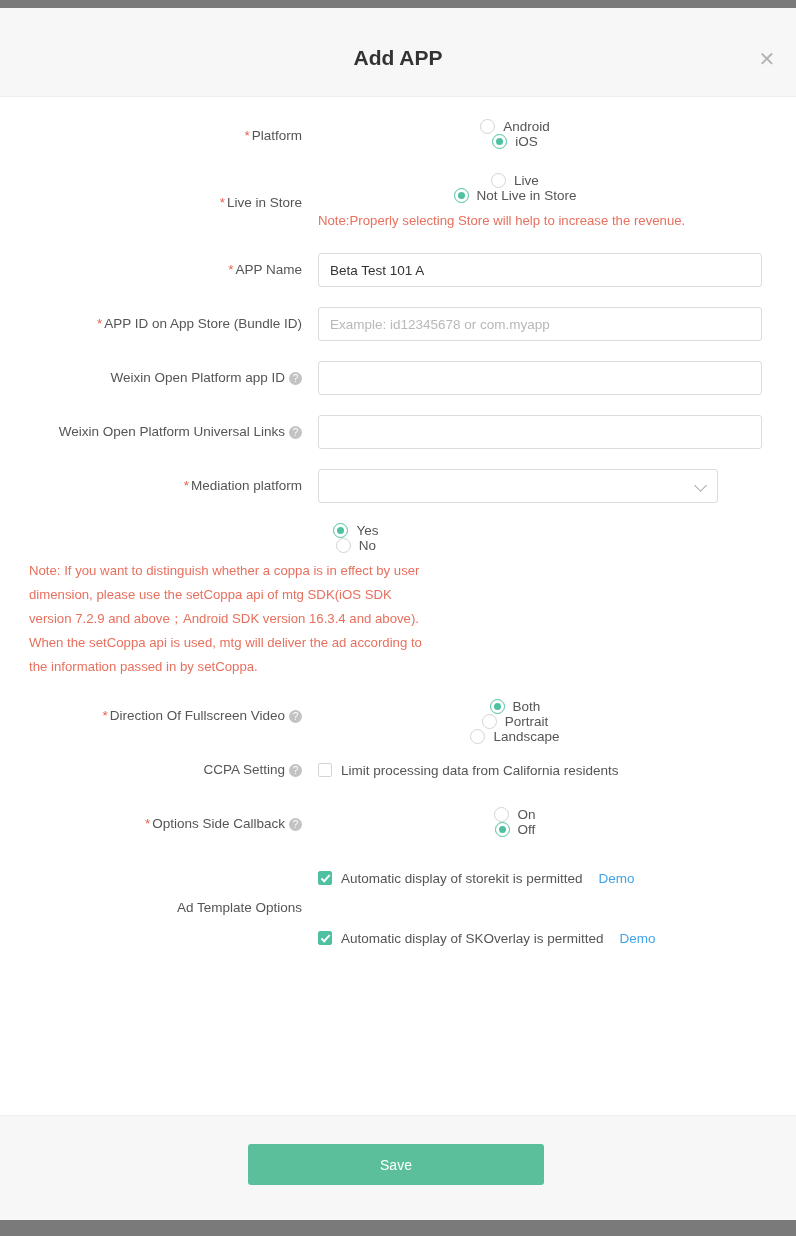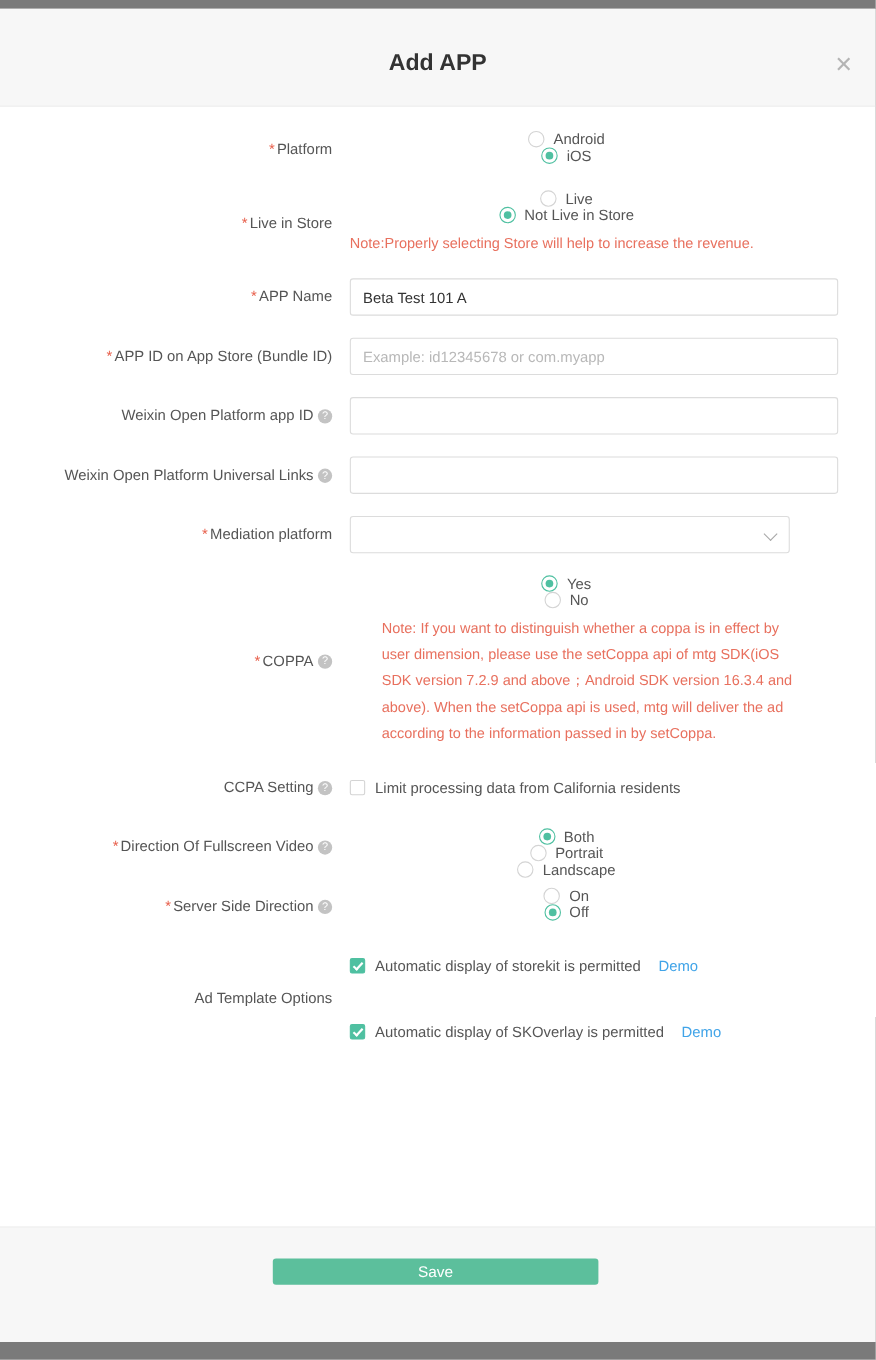--- a/index.html
+++ b/index.html
@@ -237,21 +237,21 @@
     height: 106px;
     background: #f7f7f7;
     border-top: 1px solid #eeeeee;
     position: relative;
   }
   .save-btn {
     position: absolute;
     left: 248px;
     top: 28px;
     width: 296px;
-    height: 24px;
+    height: 41px;
     background: #5cbf9c;
     color: #ffffff;
     font-size: 14px;
     border: none;
     border-radius: 3px;
     cursor: pointer;
     font-family: "Liberation Sans", sans-serif;
   }
   .bottombar {
     position: absolute;
@@ -357,75 +357,72 @@
         </div>
         <div class="field">
           <div class="select">
             <div class="sel-value"></div>
             <span class="chevron"></span>
           </div>
         </div>
       </div>
 
       <div class="row">
-        <div class="label">
-          <span class="req">*</span><span class="lbl-text">COPPA</span><span class="help-icon">?</span>
-        </div>
         <div class="field">
           <div class="radio-line">
             <div class="radio-opt">
               <span class="radio checked"></span>
               <span>Yes</span>
             </div>
             <div class="radio-opt">
               <span class="radio"></span>
               <span>No</span>
             </div>
           </div>
           <div class="note wide">Note: If you want to distinguish whether a coppa is in effect by user dimension, please use the setCoppa api of mtg SDK(iOS SDK version 7.2.9 and above；Android SDK version 16.3.4 and above). When the setCoppa api is used, mtg will deliver the ad according to the information passed in by setCoppa.</div>
+        </div>
+      </div>
+
+      <div class="row">
+        <div class="label">
+          <span class="req">*</span><span class="lbl-text">Direction Of Fullscreen Video</span><span class="help-icon">?</span>
+        </div>
+        <div class="field">
+          <div class="radio-line">
+            <div class="radio-opt">
+              <span class="radio checked"></span>
+              <span>Both</span>
+            </div>
+            <div class="radio-opt">
+              <span class="radio"></span>
+              <span>Portrait</span>
+            </div>
+            <div class="radio-opt">
+              <span class="radio"></span>
+              <span>Landscape</span>
+            </div>
+          </div>
         </div>
       </div>
 
       <div class="row">
         <div class="label">
           <span class="lbl-text">CCPA Setting</span><span class="help-icon">?</span>
         </div>
         <div class="field">
           <div class="chk-line">
             <span class="checkbox"></span>
             <span>Limit processing data from California residents</span>
           </div>
         </div>
       </div>
 
       <div class="row">
         <div class="label">
-          <span class="req">*</span><span class="lbl-text">Direction Of Fullscreen Video</span><span class="help-icon">?</span>
-        </div>
-        <div class="field">
-          <div class="radio-line">
-            <div class="radio-opt">
-              <span class="radio checked"></span>
-              <span>Both</span>
-            </div>
-            <div class="radio-opt">
-              <span class="radio"></span>
-              <span>Portrait</span>
-            </div>
-            <div class="radio-opt">
-              <span class="radio"></span>
-              <span>Landscape</span>
-            </div>
-          </div>
-        </div>
-      </div>
-
-      <div class="row">
-        <div class="label">
-          <span class="req">*</span><span class="lbl-text">Server Side Direction</span><span class="help-icon">?</span>
+          <span class="req">*</span><span class="lbl-text">Options Side Callback</span><span class="help-icon">?</span>
         </div>
         <div class="field">
           <div class="radio-line">
             <div class="radio-opt">
               <span class="radio"></span>
               <span>On</span>
             </div>
             <div class="radio-opt">
               <span class="radio checked"></span>
               <span>Off</span>

